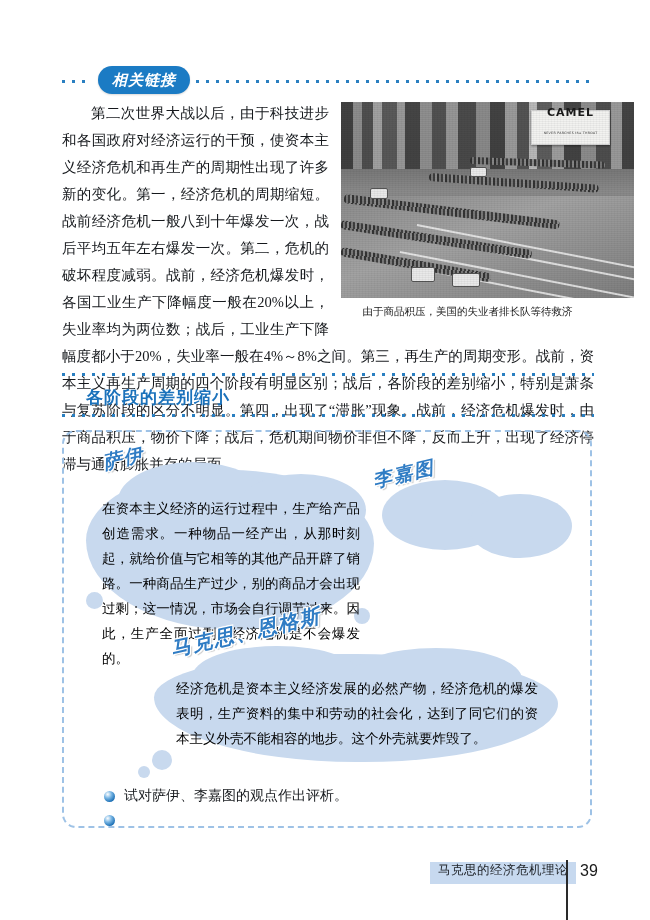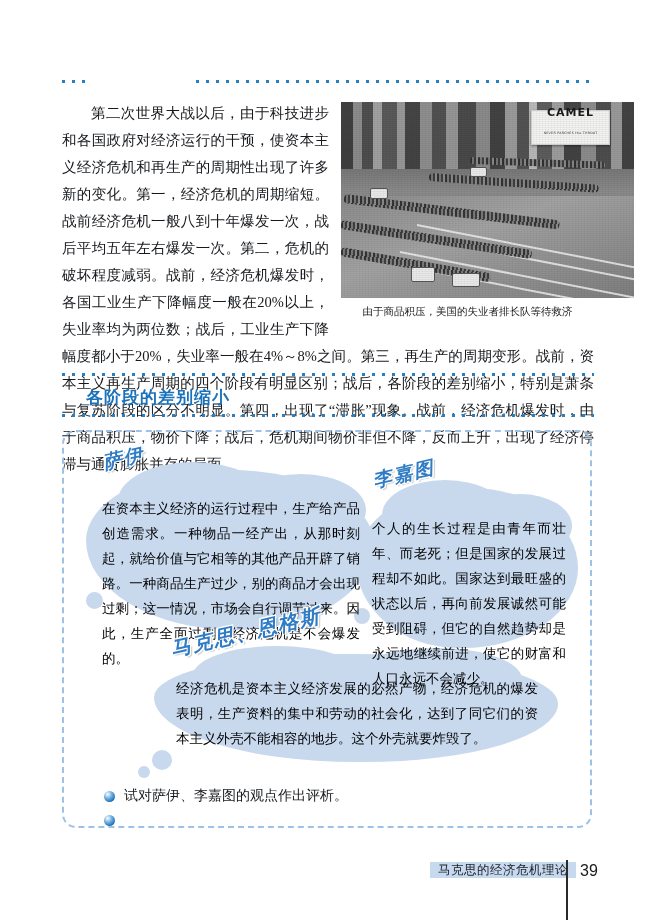--- a/index.html
+++ b/index.html
@@ -326,24 +326,23 @@
     margin: 7px 9px 0 0;
     flex: 0 0 auto;
     background: radial-gradient(circle at 34% 30%, #ffffff 0%, #79b6e4 36%, #1b6fb5 75%, #0d4f88 100%);
   }
 
   
   .footer-band {
     position: absolute;
     left: 430px;
     top: 862px;
-    height: 16px;
+    height: 22px;
     background: #c7d9ef;
     display: flex;
-    align-items: center;
     padding: 0 8px;
     box-sizing: border-box;
   }
   .footer-band span {
     font-size: 12.5px;
     color: #22262b;
     font-family: "DejaVu Sans", "Liberation Sans", sans-serif;
     letter-spacing: 0.5px;
   }
   .footer-rule {
@@ -363,20 +362,21 @@
     font-family: Liberation Sans, sans-serif;
   }
 </style>
 </head>
 <body>
 
 <div class="page">
 
   <div class="link-header">
     <div class="dotline head-left"></div>
+    <div class="link-badge">相关链接</div>
     <div class="dotline head-right"></div>
   </div>
 
   <div class="body-text">
 
     <div class="photo-float">
       <div class="photo">
         <div class="ph-sky"></div>
         <div class="ph-buildings"></div>
 
@@ -421,23 +421,20 @@
     <div class="lobe" style="left:54px; top:30px; width:150px; height:78px;"></div>
     <div class="lobe" style="left:172px; top:42px; width:130px; height:72px;"></div>
     <div class="bubble b1">
       <span class="btext indent">在资本主义经济的运行过程中，生产给产品创造需求。一种物品一经产出，从那时刻起，就给价值与它相等的其他产品开辟了销路。一种商品生产过少，别的商品才会出现过剩；这一情况，市场会自行调节过来。因此，生产全面过剩的经济危机是不会爆发的。</span>
     </div>
     <div class="tail" style="left:22px; top:160px; width:17px; height:17px;"></div>
     <div class="speaker-name b1-name">萨伊</div>
 
     <div class="lobe" style="left:318px; top:48px; width:126px; height:70px;"></div>
     <div class="lobe" style="left:404px; top:62px; width:104px; height:64px;"></div>
-    <div class="bubble b2">
-      <span class="btext indent">个人的生长过程是由青年而壮年、而老死；但是国家的发展过程却不如此。国家达到最旺盛的状态以后，再向前发展诚然可能受到阻碍，但它的自然趋势却是永远地继续前进，使它的财富和人口永远不会减少。</span>
-    </div>
     <div class="tail" style="left:290px; top:176px; width:16px; height:16px;"></div>
     <div class="speaker-name b2-name">李嘉图</div>
 
     <div class="lobe" style="left:128px; top:214px; width:170px; height:62px;"></div>
     <div class="lobe" style="left:286px; top:216px; width:172px; height:62px;"></div>
     <div class="bubble b3">
       <span class="btext indent">经济危机是资本主义经济发展的必然产物，经济危机的爆发表明，生产资料的集中和劳动的社会化，达到了同它们的资本主义外壳不能相容的地步。这个外壳就要炸毁了。</span>
     </div>
     <div class="tail" style="left:88px; top:318px; width:20px; height:20px;"></div>
     <div class="tail" style="left:74px; top:334px; width:12px; height:12px;"></div>

